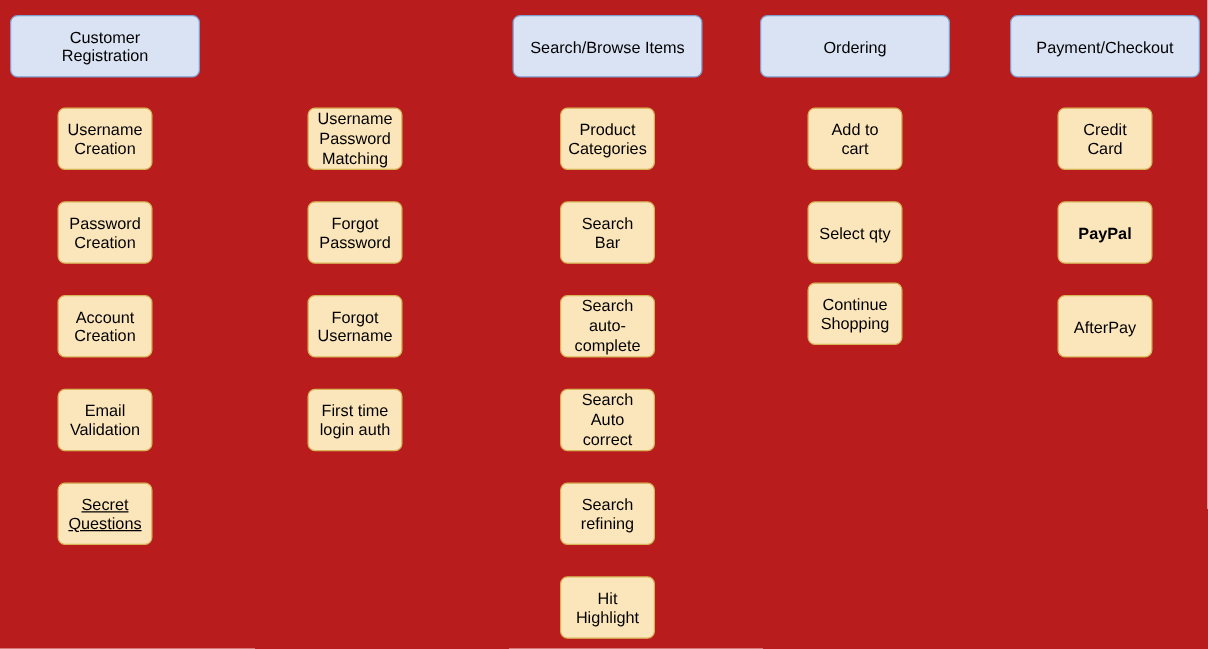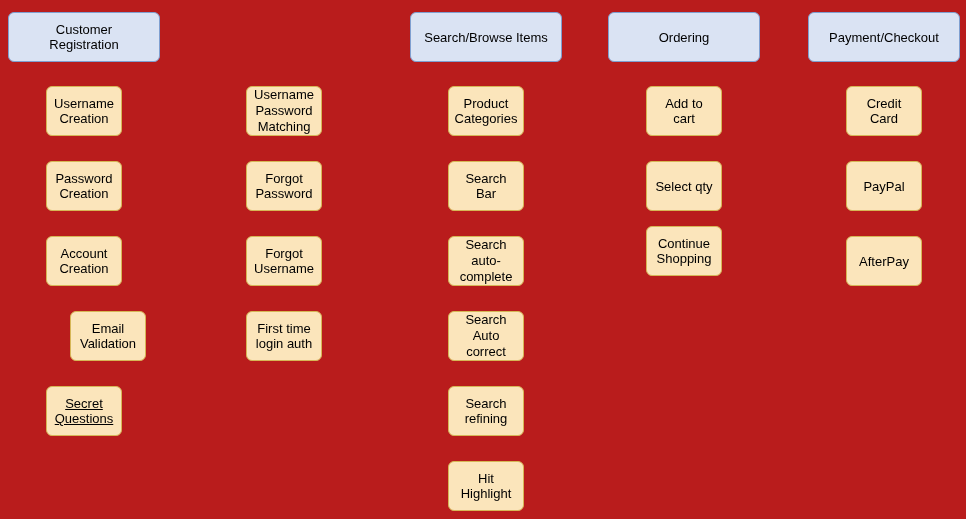--- a/index.html
+++ b/index.html
@@ -81,21 +81,21 @@
 <div id="canvas">
     <div class="column" style="left: 0px;">
       <div class="col-header"><span class="header-label">Customer
 Registration</span></div>
       <div class="item-box" style="top: 86px;"><span class="item-label">Username
 Creation</span></div>
       <div class="item-box" style="top: 161px;"><span class="item-label">Password
 Creation</span></div>
       <div class="item-box" style="top: 236px;"><span class="item-label">Account
 Creation</span></div>
-      <div class="item-box" style="top: 311px; margin-left: 24px;"><span class="item-label">Email
+      <div class="item-box" style="top: 311px;"><span class="item-label">Email
 Validation</span></div>
       <div class="item-box" style="top: 386px; text-decoration: underline;"><span class="item-label">Secret
 Questions</span></div>
     </div>
     <div class="column" style="left: 200px;">
       <div class="item-box lines-3" style="top: 86px;"><span class="item-label">Username
 Password
 Matching</span></div>
       <div class="item-box" style="top: 161px;"><span class="item-label">Forgot
 Password</span></div>
@@ -126,16 +126,16 @@
       <div class="item-box" style="top: 161px;"><span class="item-label">Select qty</span></div>
       <div class="item-box" style="top: 86px;"><span class="item-label">Add to
 cart</span></div>
       <div class="item-box" style="top: 226px;"><span class="item-label">Continue
 Shopping</span></div>
     </div>
     <div class="column" style="left: 800px;">
       <div class="col-header"><span class="header-label">Payment/Checkout</span></div>
       <div class="item-box" style="top: 86px;"><span class="item-label">Credit
 Card</span></div>
-      <div class="item-box" style="top: 161px;"><span class="item-label">PayPal</span></div>
+      <div class="item-box" style="top: 161px; font-weight: bold;"><span class="item-label">PayPal</span></div>
       <div class="item-box" style="top: 236px;"><span class="item-label">AfterPay</span></div>
     </div>
   </div>
 
 </body></html>

